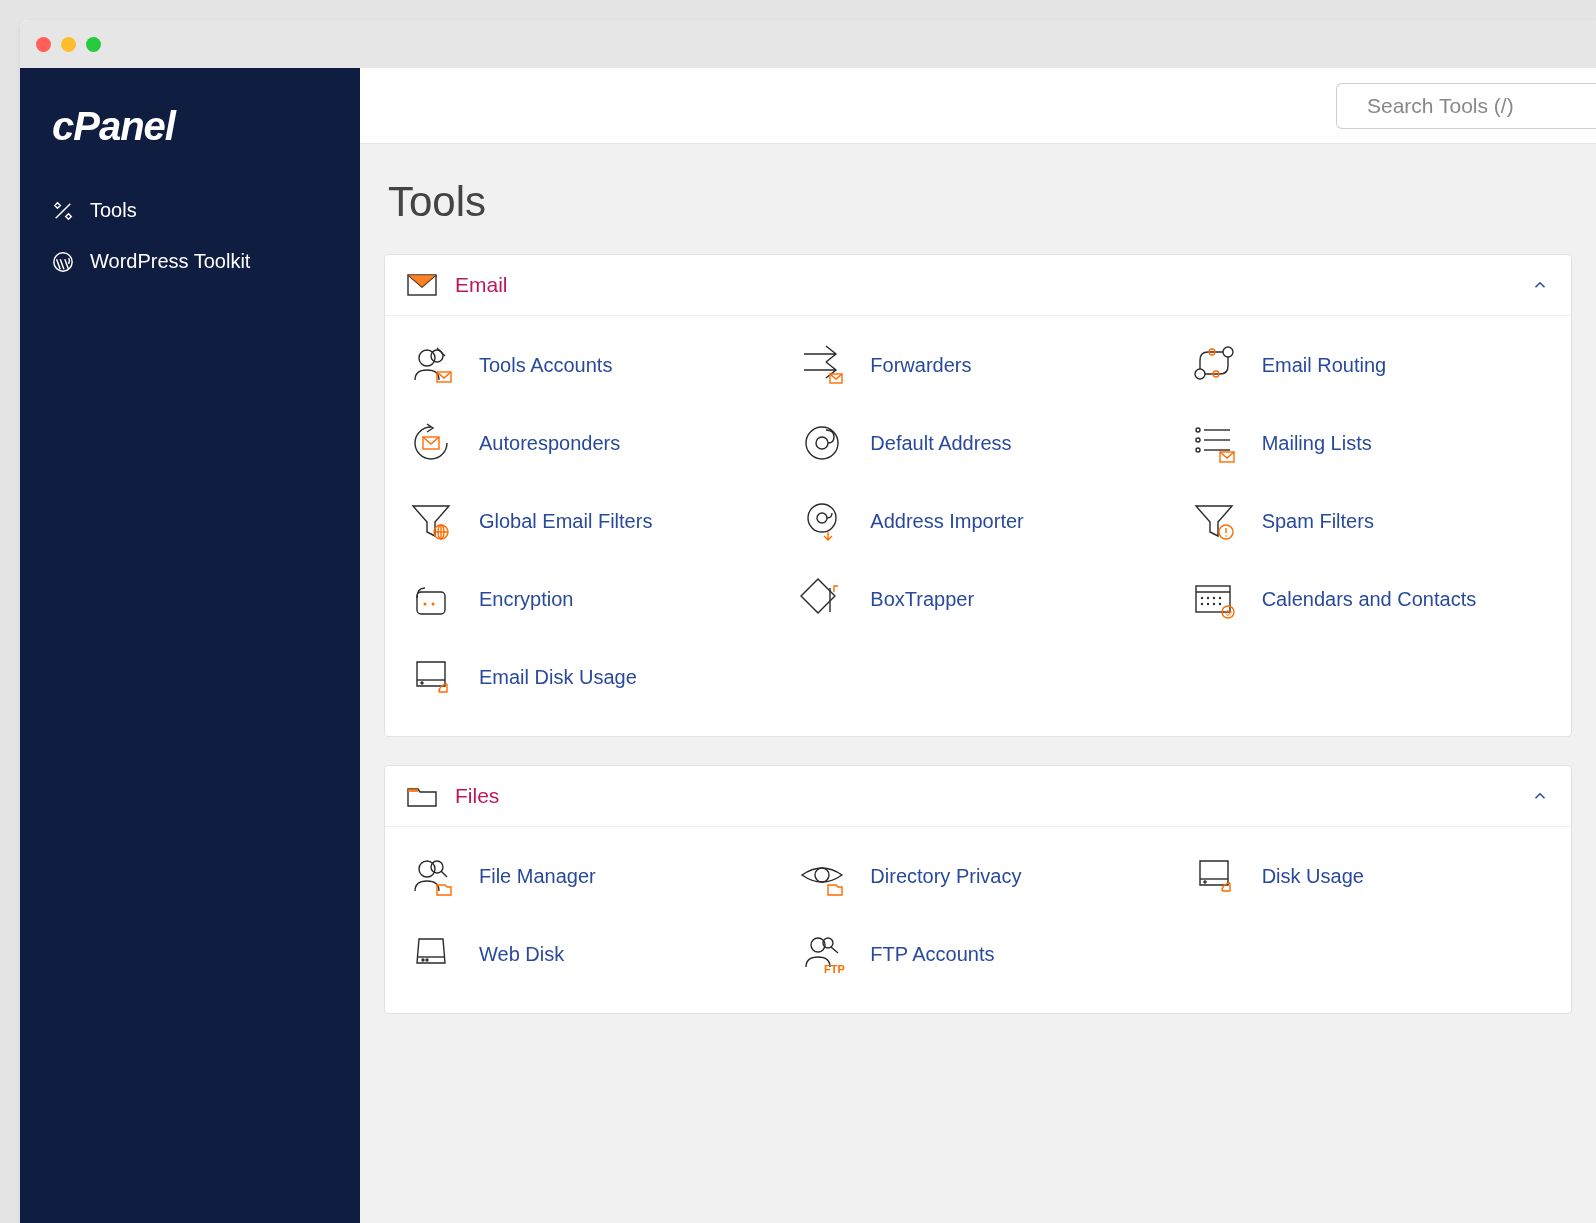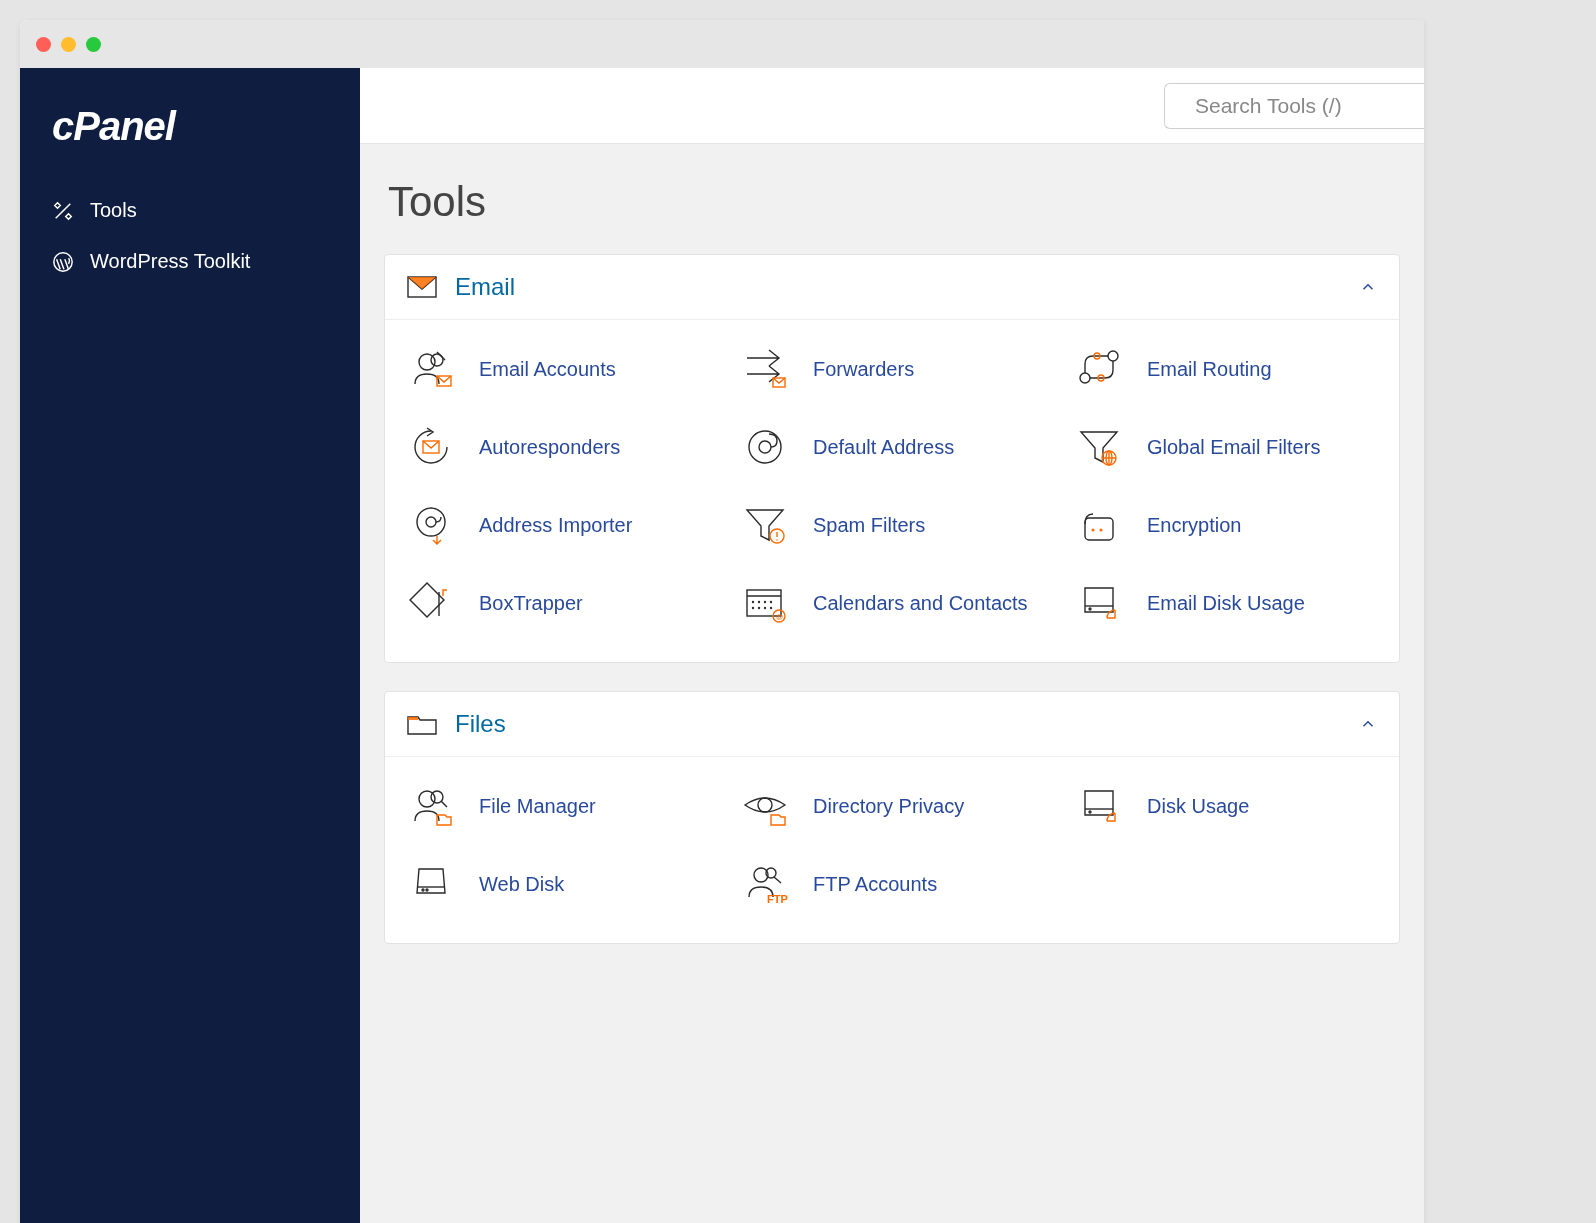--- a/index.html
+++ b/index.html
@@ -9,21 +9,21 @@
     padding: 20px 0 0 20px;
     width: 1596px;
     height: 1223px;
     overflow: hidden;
   }
   .window {
     background: #fff;
     border-radius: 8px 0 0 0;
     overflow: hidden;
     box-shadow: 0 2px 6px rgba(0,0,0,0.08);
-    width: 1404px;
+    width: 1576px;
     height: 1203px;
     position: relative;
   }
   .titlebar {
     height: 48px;
     background: #e6e6e6;
     display: flex;
     align-items: center;
     padding: 0 16px;
     gap: 10px;
@@ -112,22 +112,22 @@
     padding: 18px 22px;
     border-bottom: 1px solid #eee;
     cursor: pointer;
     position: relative;
   }
   .panel-header .sec-icon {
     width: 30px; height: 24px;
     margin-right: 18px;
   }
   .panel-header .sec-title {
-    font-size: 24px;
-    color: #0369a1;
+    font-size: 21px;
+    color: #be185d;
   }
   .panel-header .chev {
     position: absolute;
     right: 22px;
     color: #2a4b9b;
   }
   .panel-body {
     padding: 10px 6px 20px 6px;
     display: grid;
     grid-template-columns: repeat(3, 1fr);
@@ -210,21 +210,21 @@
               <span class="ticon">
                   <svg viewBox="0 0 48 42">
                     <circle cx="20" cy="14" r="8" class="L"></circle>
                     <path d="M8 36 Q8 26 20 26 Q32 26 32 36" class="L"></path>
                     <circle cx="30" cy="12" r="6" class="L"></circle>
                     <line x1="30" y1="4" x2="38" y2="12" class="L"></line>
                     <rect x="30" y="28" width="14" height="10" class="O"></rect>
                     <path d="M30 28 L37 34 L44 28" class="O"></path>
                   </svg>
                 </span>
-              <span class="tlabel">Email Accounts</span>
+              <span class="tlabel">Tools Accounts</span>
             </div>
             <div class="tool">
               <span class="ticon">
                   <svg viewBox="0 0 48 42">
                     <path d="M6 10 L38 10 M28 2 L38 10 L28 18" class="L"></path>
                     <path d="M6 26 L38 26 M28 18 L38 26 L28 34" class="L"></path>
                     <rect x="32" y="30" width="12" height="9" class="O"></rect>
                     <path d="M32 30 L38 35 L44 30" class="O"></path>
                   </svg>
                 </span>
@@ -257,20 +257,35 @@
             </div>
             <div class="tool">
               <span class="ticon">
                   <svg viewBox="0 0 48 42">
                     <circle cx="24" cy="21" r="16" class="L"></circle>
                     <circle cx="24" cy="21" r="6" class="L"></circle>
                     <path d="M30 21 Q36 21 36 15 Q36 8 28 8" class="L"></path>
                   </svg>
                 </span>
               <span class="tlabel">Default Address</span>
+            </div>
+            <div class="tool">
+              <span class="ticon">
+                  <svg viewBox="0 0 48 42">
+                    <circle cx="8" cy="8" r="2" class="L"></circle>
+                    <line x1="14" y1="8" x2="40" y2="8" class="L"></line>
+                    <circle cx="8" cy="18" r="2" class="L"></circle>
+                    <line x1="14" y1="18" x2="40" y2="18" class="L"></line>
+                    <circle cx="8" cy="28" r="2" class="L"></circle>
+                    <line x1="14" y1="28" x2="40" y2="28" class="L"></line>
+                    <rect x="30" y="30" width="14" height="10" class="O"></rect>
+                    <path d="M30 30 L37 36 L44 30" class="O"></path>
+                  </svg>
+                </span>
+              <span class="tlabel">Mailing Lists</span>
             </div>
 
             <div class="tool">
               <span class="ticon">
                   <svg viewBox="0 0 48 42">
                     <path d="M6 6 L42 6 L28 22 L28 36 L20 32 L20 22 Z" class="L"></path>
                     <circle cx="34" cy="32" r="7" class="O"></circle>
                     <path d="M27 32 L41 32 M34 25 L34 39" class="O"></path>
                     <ellipse cx="34" cy="32" rx="3" ry="7" class="O"></ellipse>
                   </svg>

